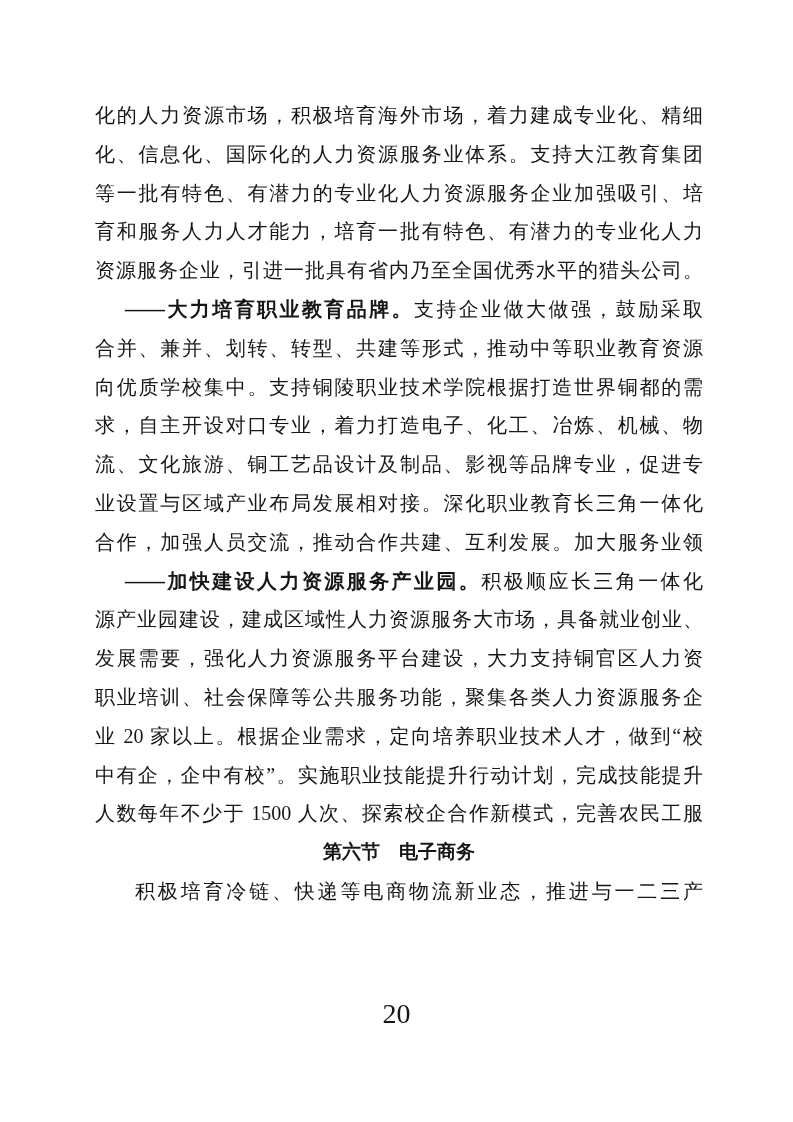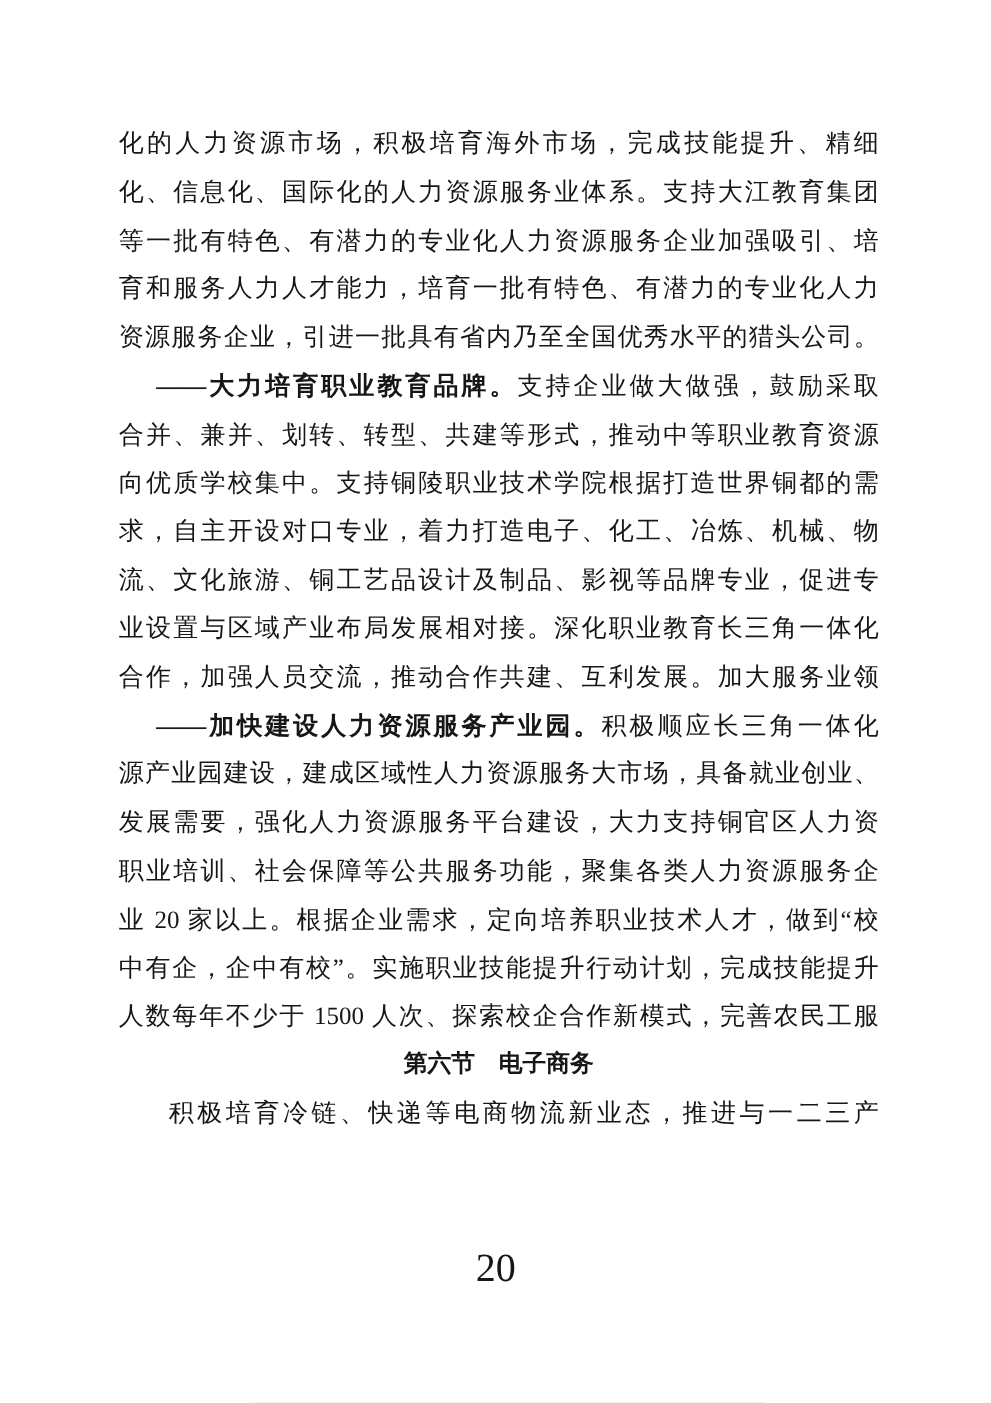--- a/index.html
+++ b/index.html
@@ -45,30 +45,30 @@
   }
   .b {
     font-weight: 700;
   }
   .footer {
     position: absolute;
     top: 998px;
     left: 0;
     width: 793px;
     text-align: center;
-    font-size: 32px;
+    font-size: 28px;
     line-height: 32px;
   }
 </style>
 </head>
 <body>
 
 <div class="page">
   <div class="text-block">
-      <div class="line justify"><span>化的人力资源市场，积极培育海外市场，完成技能提升、精细</span></div>
+      <div class="line justify"><span>化的人力资源市场，积极培育海外市场，着力建成专业化、精细</span></div>
       <div class="line justify"><span>化、信息化、国际化的人力资源服务业体系。支持大江教育集团</span></div>
       <div class="line justify"><span>等一批有特色、有潜力的专业化人力资源服务企业加强吸引、培</span></div>
       <div class="line justify"><span>育和服务人力人才能力，培育一批有特色、有潜力的专业化人力</span></div>
       <div class="line justify"><span>资源服务企业，引进一批具有省内乃至全国优秀水平的猎头公司。</span></div>
       <div class="line justify" style="text-indent: 1.5em;"><span class="b">——大力培育职业教育品牌。</span><span>支持企业做大做强，鼓励采取</span></div>
       <div class="line justify"><span>合并、兼并、划转、转型、共建等形式，推动中等职业教育资源</span></div>
       <div class="line justify"><span>向优质学校集中。支持铜陵职业技术学院根据打造世界铜都的需</span></div>
       <div class="line justify"><span>求，自主开设对口专业，着力打造电子、化工、冶炼、机械、物</span></div>
       <div class="line justify"><span>流、文化旅游、铜工艺品设计及制品、影视等品牌专业，促进专</span></div>
       <div class="line justify"><span>业设置与区域产业布局发展相对接。深化职业教育长三角一体化</span></div>

